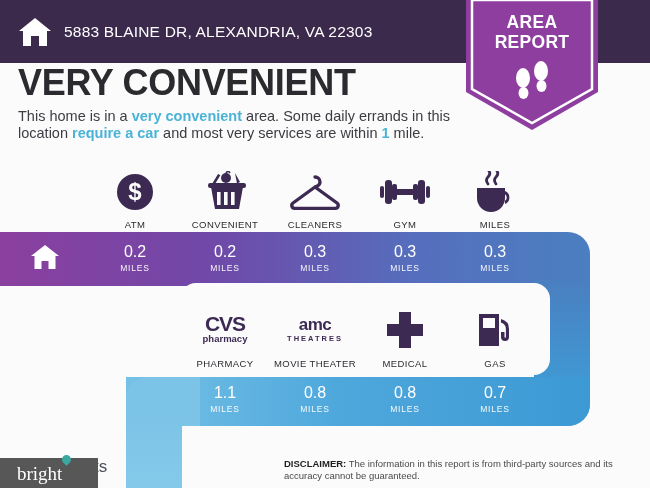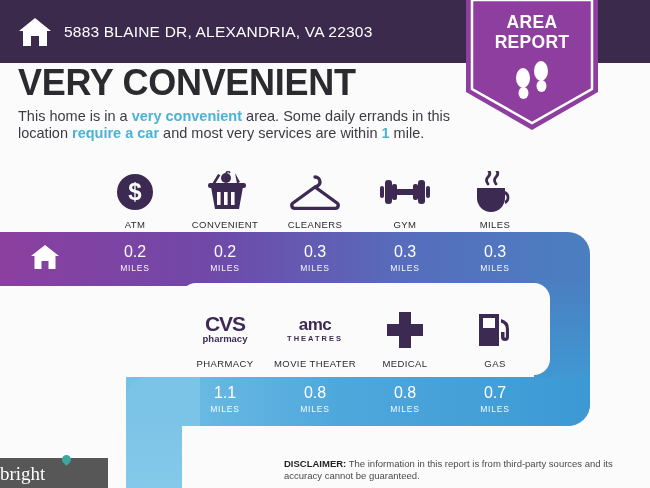--- a/index.html
+++ b/index.html
@@ -104,22 +104,22 @@
   .card2 .iconcell { width: 90px; padding-bottom: 6px; }
   .card2 .glyph { height: 46px; }
 
   
   .footer-reports {
     position: absolute; left: 60px; top: 457px;
     font-size: 17px; color: #4a4f58; z-index: 6;
   }
   .mls-logo {
     position: absolute; left: 0px; top: 458px;
-    width: 108px; height: 30px; background: #575757;
-    z-index: 7; display: flex; align-items: center; padding-left: 0;
+    width: 98px; height: 30px; background: #575757;
+    z-index: 7; display: flex; align-items: center; padding-left: 17px;
   }
   .mls-logo .bright {
     font-family: "Liberation Serif", serif; font-size: 19px; color: #ffffff; line-height: 1;
   }
   .mls-logo .mls {
     font-size: 10px; color: #d8d8d8; margin-left: 4px; letter-spacing: .5px; margin-top: 48px;
   }
   .mls-dot {
     position: absolute; left: 62px; top: 455px;
     width: 9px; height: 9px; background: #3aa8a0;

